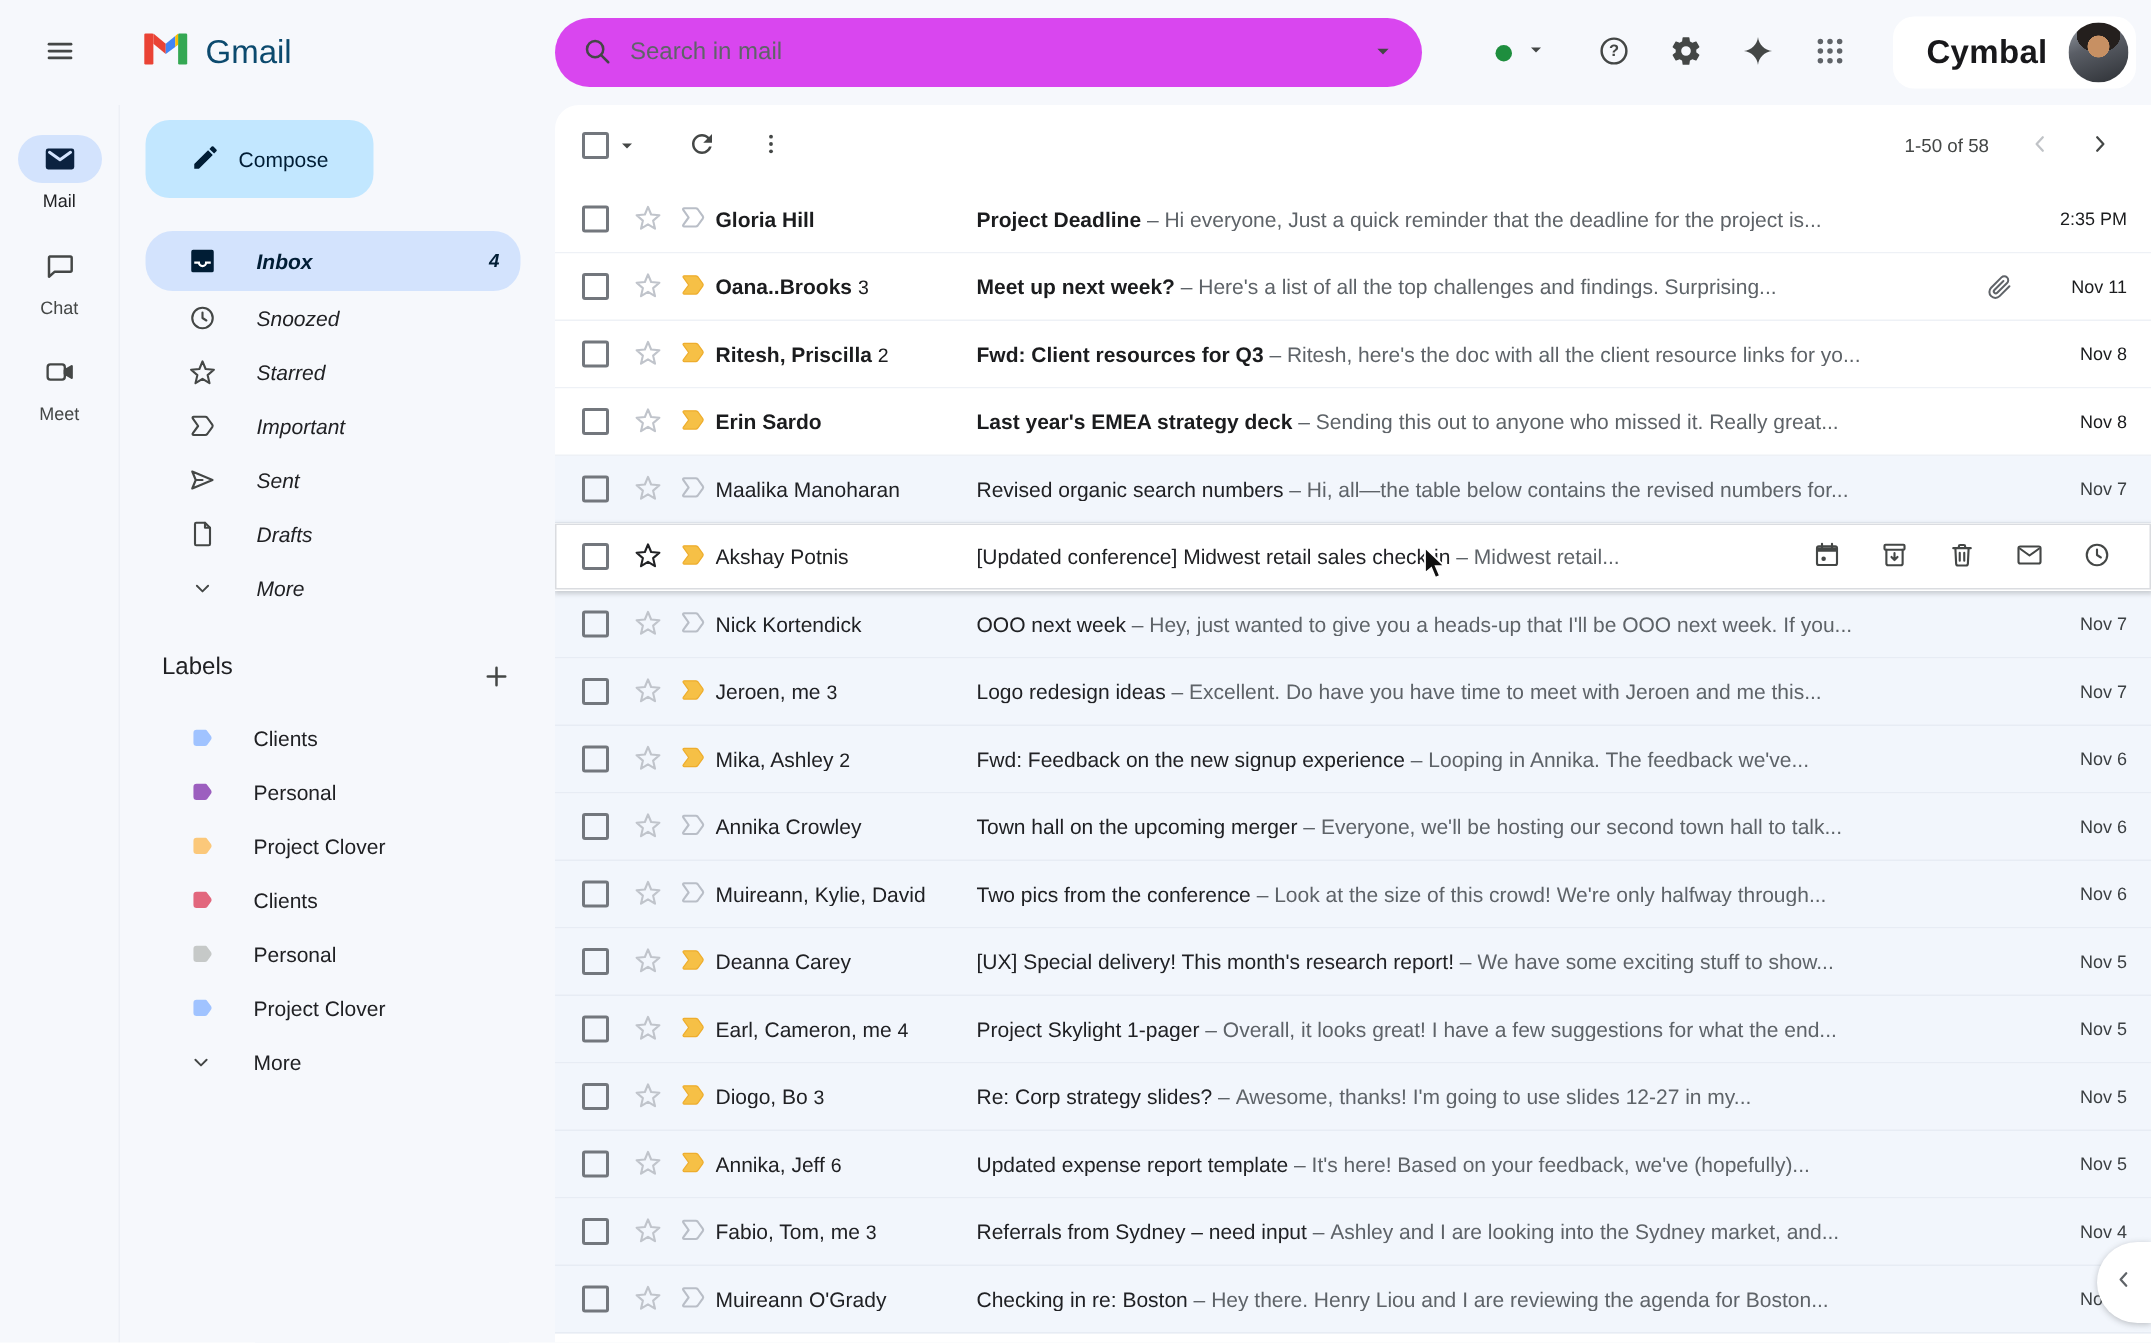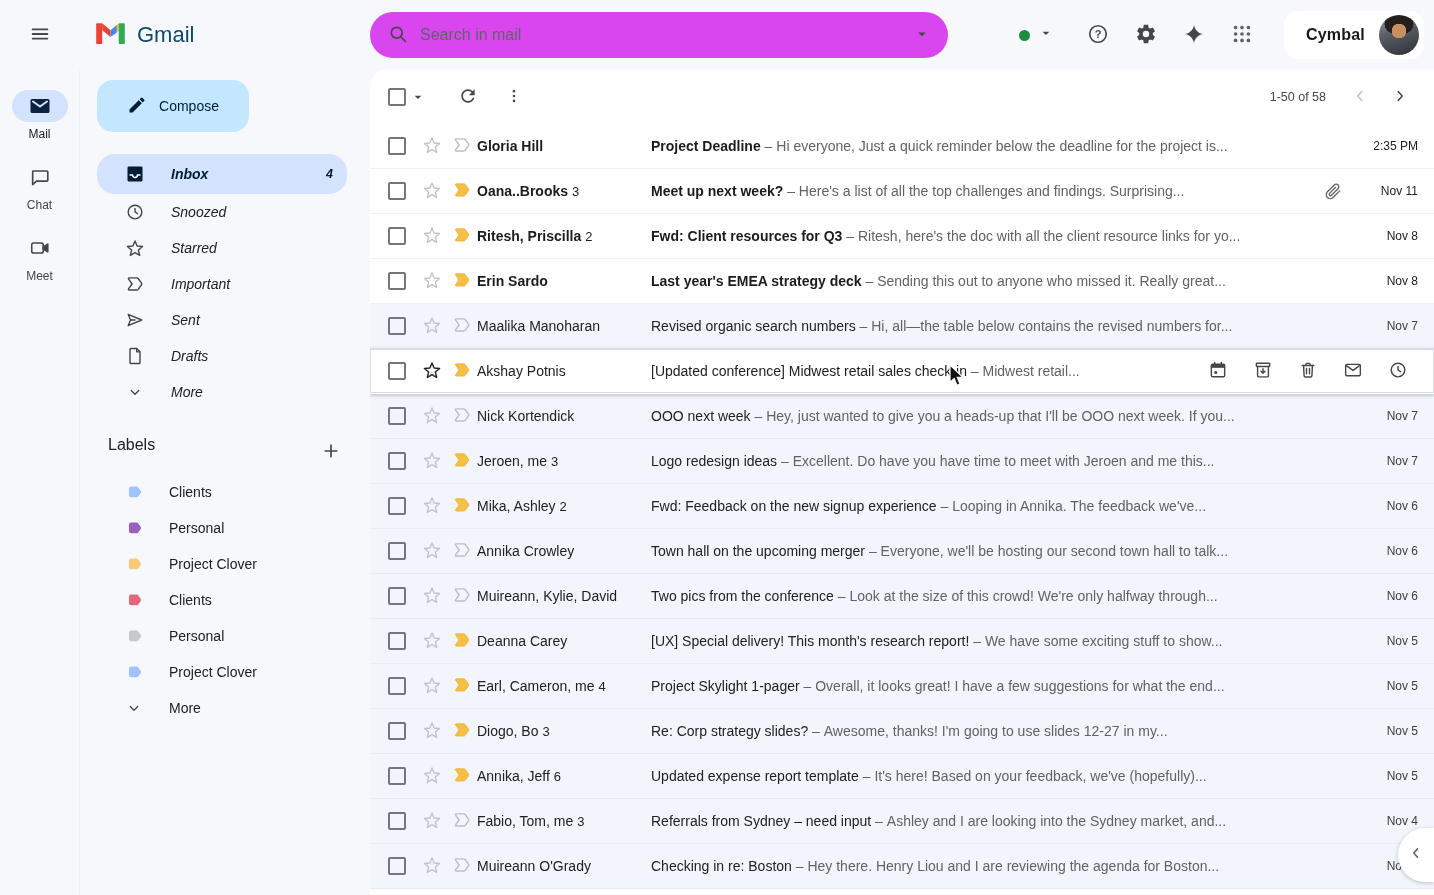--- a/index.html
+++ b/index.html
@@ -20,21 +20,21 @@
   .search-wrap { width:578px; height:46px; background:#d946ef; border-radius:24px;
     display:flex; align-items:center; padding:0 6px 0 8px; flex:none; }
   .search-wrap input { flex:1; border:none; outline:none; background:transparent;
     font-size:16px; color:#202124; font-family:inherit; }
   .search-wrap input::placeholder { color:#5f6368; }
   .topbar-right { margin-left:auto; display:flex; align-items:center; gap:8px; padding-right:10px; }
   .presence { display:flex; align-items:center; gap:8px; margin-right:16px; cursor:pointer; }
   .presence-dot { width:11px; height:11px; border-radius:50%; }
   .account-pill { height:48px; background:#fff; border-radius:14px; display:flex; align-items:center;
     gap:14px; padding:0 5px 0 22px; margin-left:14px; cursor:pointer; }
-  .account-name { font-size:16px; font-weight:800; letter-spacing:.2px; color:#18181b; }
+  .account-name { font-size:22px; font-weight:800; letter-spacing:.2px; color:#18181b; }
   .avatar { width:40px; height:40px; border-radius:50%;
     background:
       radial-gradient(circle at 50% 40%, #c79063 0 23%, rgba(0,0,0,0) 24%),
       radial-gradient(ellipse 62% 48% at 50% 22%, #241f1d 0 58%, rgba(0,0,0,0) 59%),
       linear-gradient(160deg,#9aa0a8 0%,#5a5e66 40%,#2d3035 100%);
   }
   .workspace { display:flex; height:825px; }
   
   .rail { width:80px; flex:none; padding-top:20px; display:flex; flex-direction:column;
     align-items:center; gap:20px; border-right:1px solid #edf0f6; }
@@ -424,21 +424,21 @@
           </button>
           <button class="imp-btn">
             <span><span style="color:#b9bec7"><svg width="20" height="20" viewBox="0 0 24 24" fill="none" stroke="currentColor" stroke-width="1.7" stroke-linecap="round" stroke-linejoin="round">
                   <path d="M4.9 4.6h9.3c.6 0 1.2.3 1.6.8l4 5.5c.4.6.4 1.4 0 2l-4 5.5c-.4.5-1 .8-1.6.8H4.9c-.7 0-1.1-.8-.7-1.3L8.5 12 4.2 5.9c-.4-.5 0-1.3.7-1.3z"></path>
                 </svg></span></span>
           </button>
           <span class="from">Gloria Hill</span>
           <span class="subj-line">
             <span class="subj">Project Deadline</span>
             <span class="sep"> – </span>
-            <span class="snip">Hi everyone, Just a quick reminder below the deadline for the project is...</span>
+            <span class="snip">Hi everyone, Just a quick reminder that the deadline for the project is...</span>
           </span>
           <div class="meta">
             <span class="date">2:35 PM</span>
           </div>
         </div>
         <div class="row unread">
           <span class="cb"></span>
           <button class="star-btn">
             <span style="color:#c0c4cb"><svg width="20" height="20" viewBox="0 0 24 24" fill="none" stroke="currentColor" stroke-width="1.7" stroke-linecap="round" stroke-linejoin="round">
                 <path d="M12 17.5 6.4 20.9l1.5-6.4-5-4.3 6.6-.6L12 3.5l2.5 6.1 6.6.6-5 4.3 1.5 6.4z"></path>

